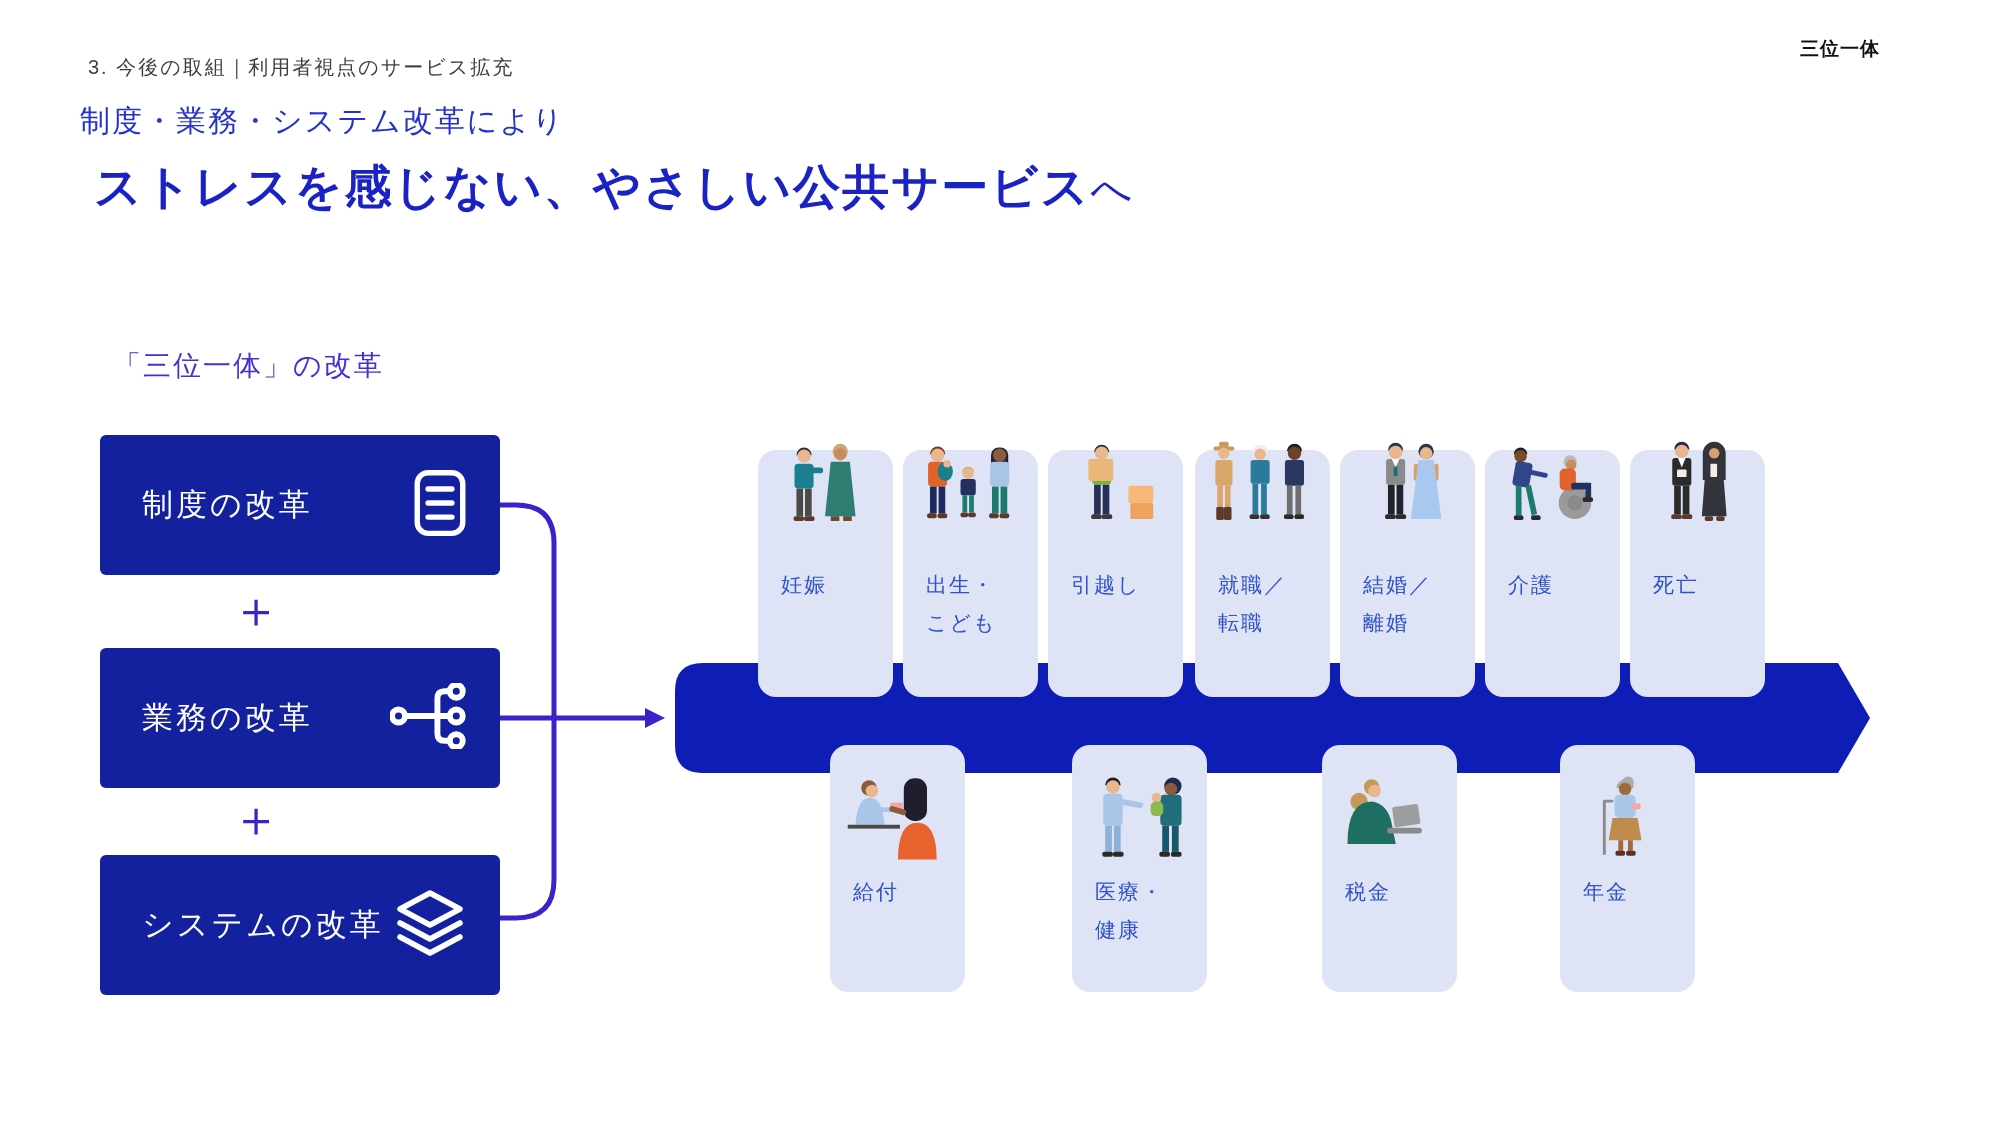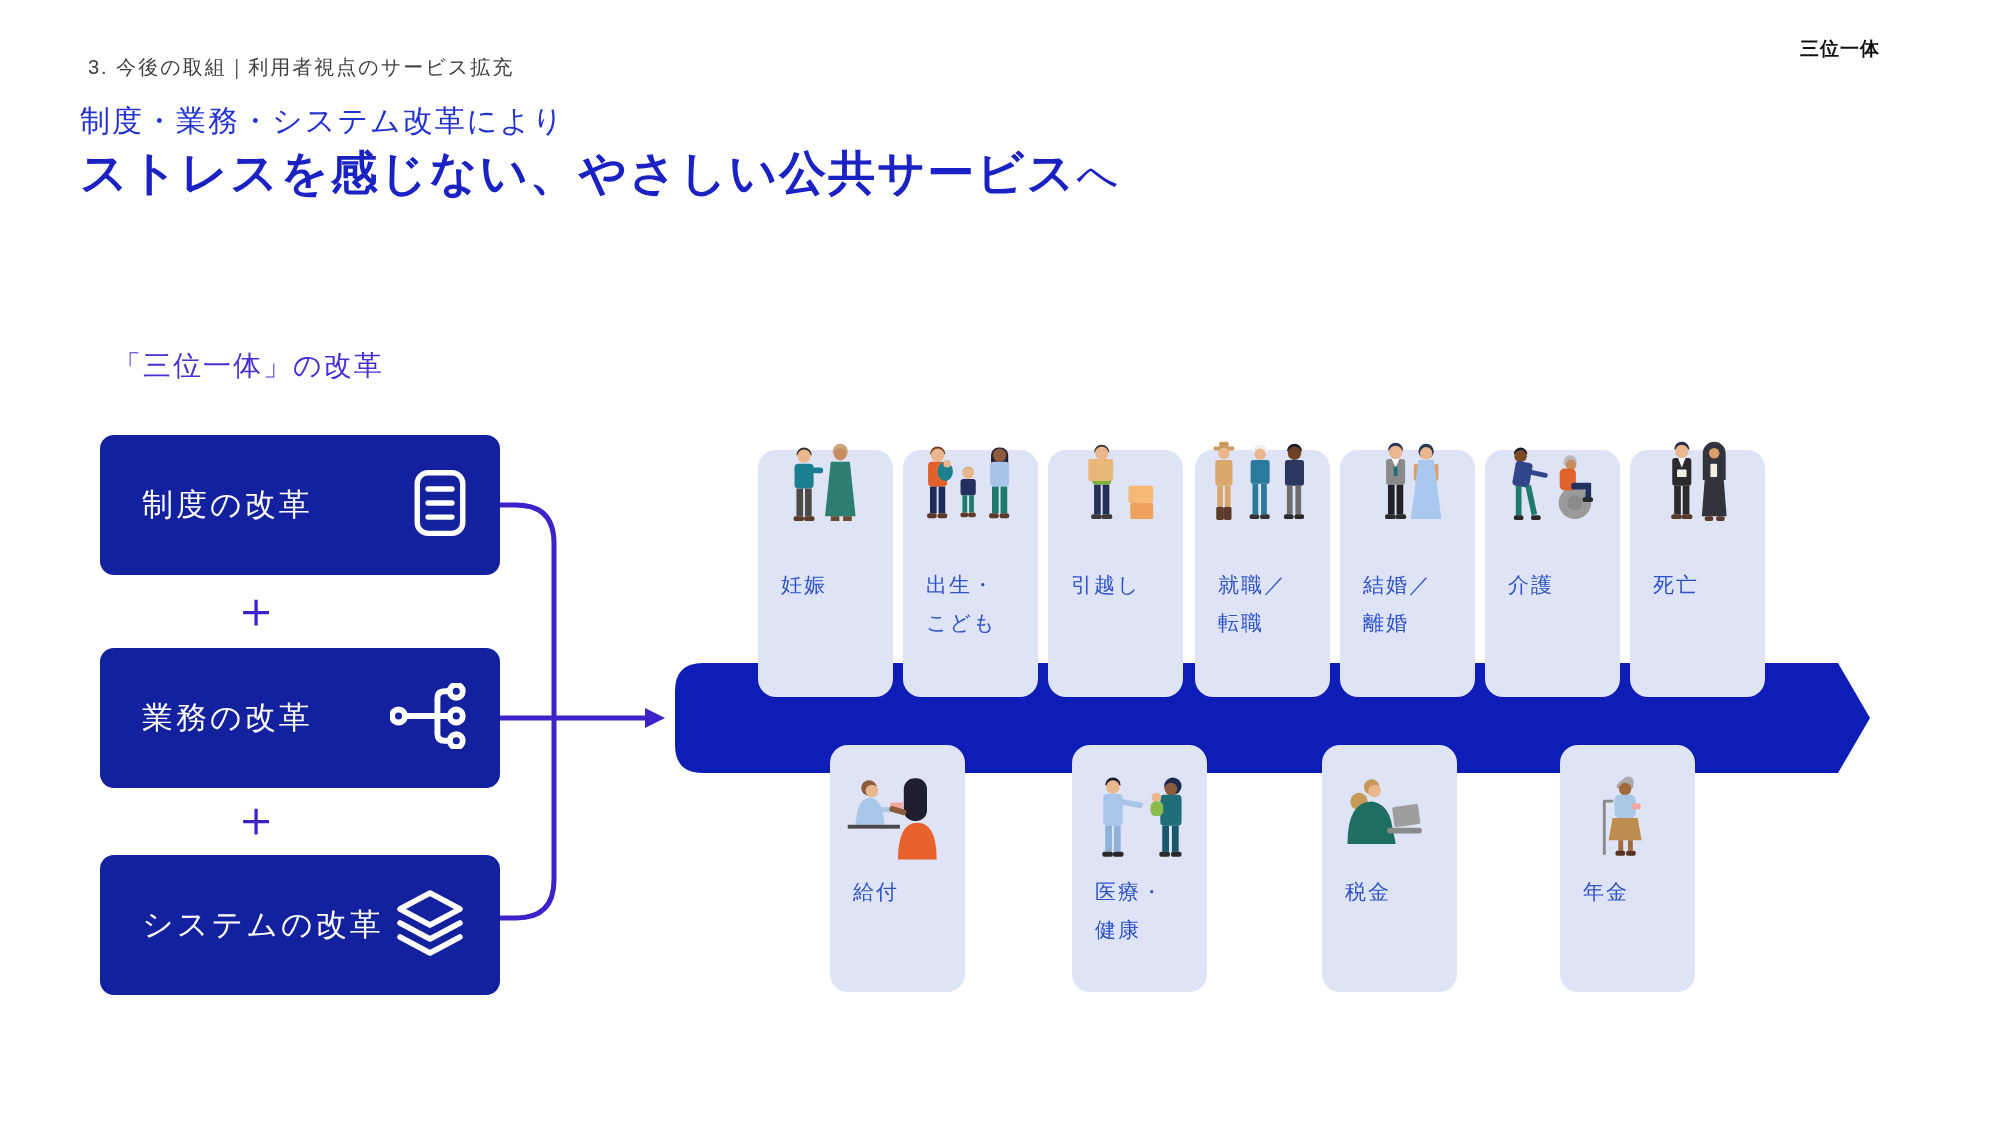--- a/index.html
+++ b/index.html
@@ -4,28 +4,28 @@
 <style>
   html,body{margin:0;padding:0;background:#fff;}
   .slide{
     position:relative;width:2000px;height:1008px;background:#ffffff;overflow:hidden;
     font-family:"Liberation Sans","DejaVu Sans",sans-serif;
     text-decoration:underline;
   }
   .breadcrumb{position:absolute;left:88px;top:54px;font-size:20px;color:#3f3f3f;letter-spacing:2px;font-weight:400;}
   .logo{position:absolute;left:1800px;top:36px;font-size:19px;font-weight:700;color:#111;letter-spacing:1px;}
   .subtitle{position:absolute;left:80px;top:101px;font-size:30px;color:var(--subtitle-blue);letter-spacing:2px;font-weight:400;}
-  .title{position:absolute;left:80px;top:142px;font-size:47px;color:var(--title-blue);font-weight:700;letter-spacing:2px;margin:0;}
+  .title{position:absolute;left:80px;top:142px;font-size:47px;color:var(--title-blue);font-weight:700;letter-spacing:2px;margin:14px;}
   .title .suffix{font-weight:400;font-size:41px;}
   .heading-left{position:absolute;left:113px;top:347px;font-size:28px;color:var(--heading-purple);letter-spacing:2px;}
   .heading-right{position:absolute;left:690px;top:347px;font-size:28px;color:var(--heading-blue);letter-spacing:2px;}
 
   .reform-box{
     position:absolute;left:100px;width:400px;height:140px;background:var(--box-blue);
-    border-radius:14px;display:flex;align-items:center;color:#fff;
+    border-radius:6px;display:flex;align-items:center;color:#fff;
   }
   .reform-box .box-label{padding-left:42px;font-size:31px;letter-spacing:3px;font-weight:400;}
   .reform-box .box-icon{position:absolute;right:34px;top:50%;transform:translateY(-50%);}
   .plus{position:absolute;left:216px;width:80px;text-align:center;font-size:50px;font-weight:300;color:var(--connector-purple);line-height:1;}
 
   .band-svg{position:absolute;left:675px;top:663px;}
   .connector-svg{position:absolute;left:0;top:0;pointer-events:none;}
 
   .card{position:absolute;width:135px;height:247px;background:var(--card-bg);border-radius:18px;}
   .card .illo{position:absolute;left:0;right:0;display:flex;justify-content:center;align-items:flex-end;}

